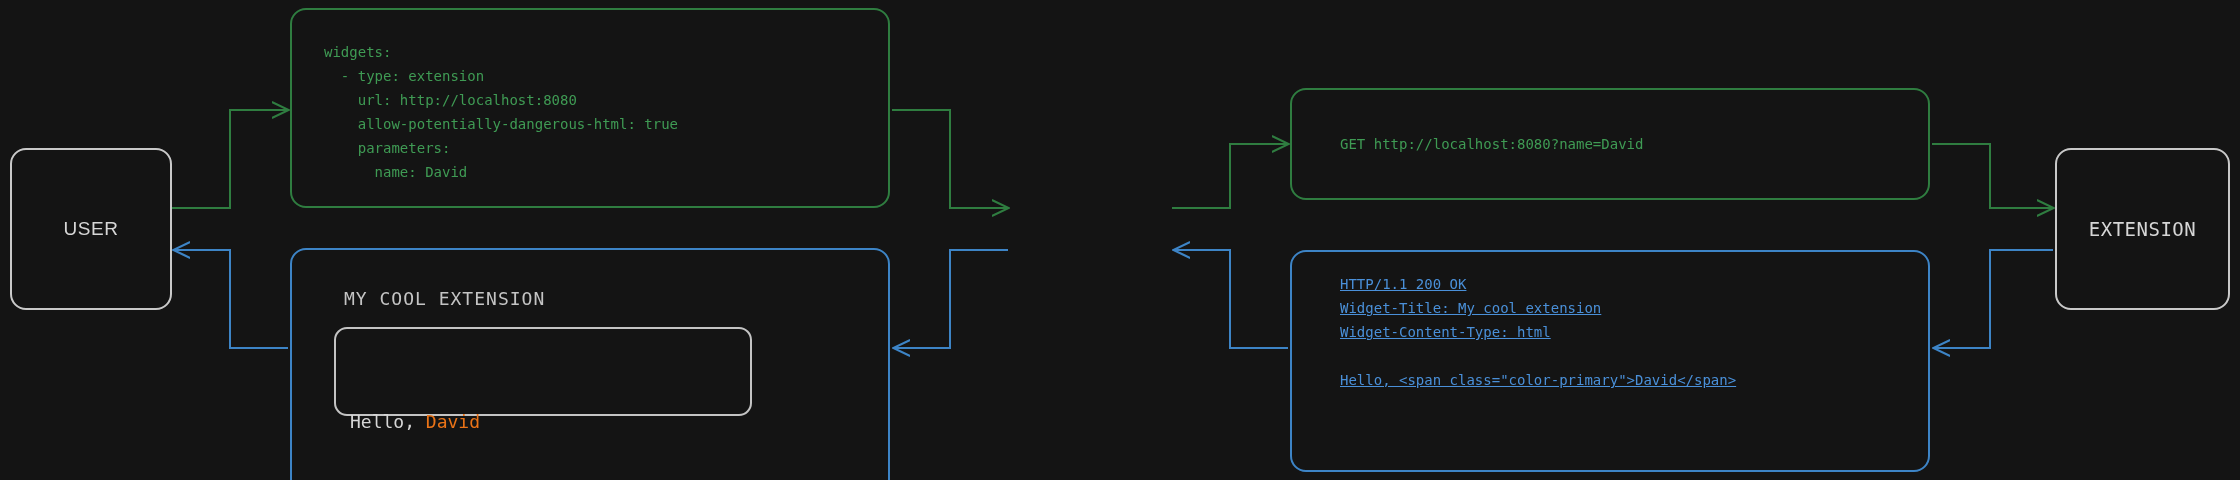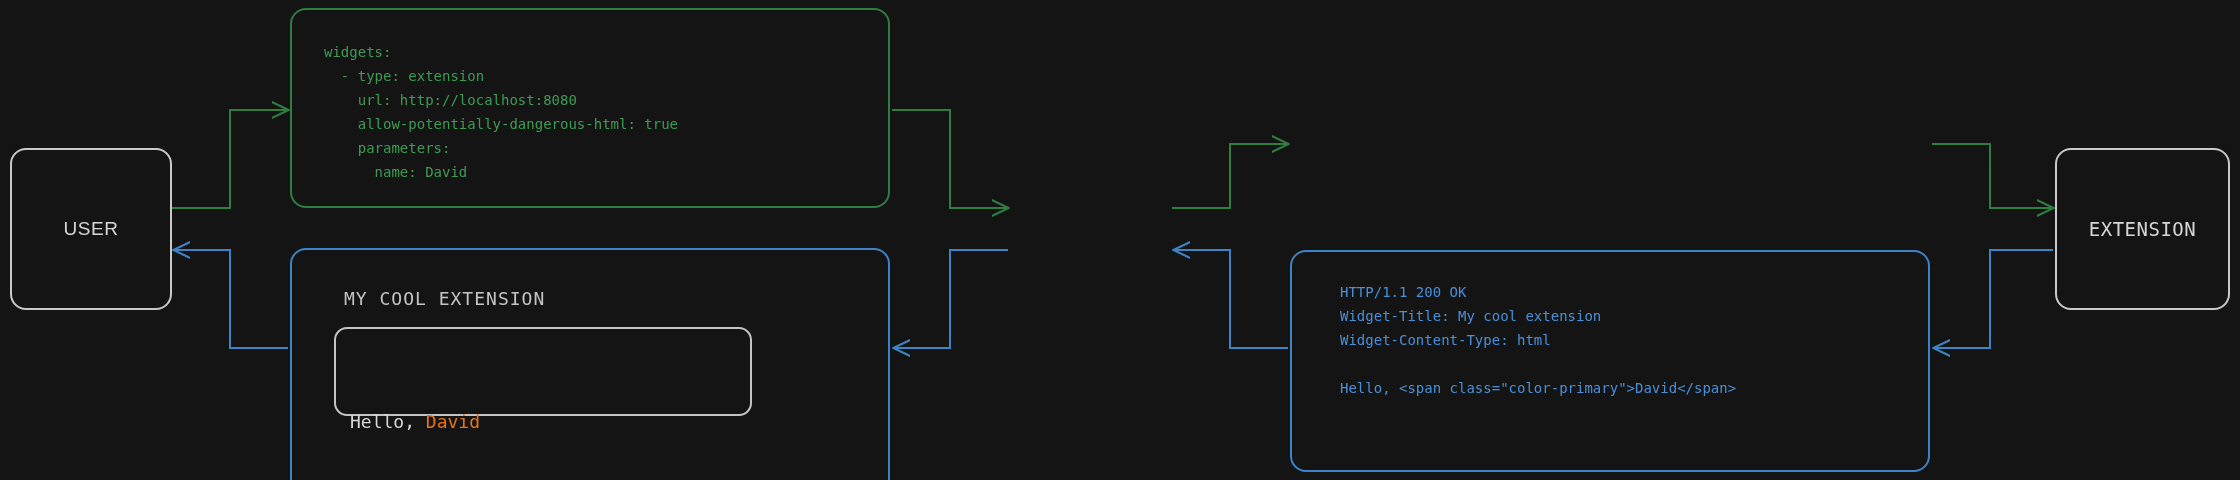--- a/index.html
+++ b/index.html
@@ -69,21 +69,21 @@
   .code-green { color: #3f9b54; }
   .code-blue  { color: #4a90d9; }
 
   #panel-config   { left: 290px;  top: 8px;   width: 600px; height: 200px; }
   #panel-config .code { position: absolute; left: 32px; top: 30px; }
 
   #panel-request  { left: 1290px; top: 88px;  width: 640px; height: 112px; }
   #panel-request .code { position: absolute; left: 48px; top: 42px; }
 
   #panel-response { left: 1290px; top: 250px; width: 640px; height: 222px; }
-  #panel-response .code { position: absolute; left: 48px; top: 28px; }
+  #panel-response .code { position: absolute; left: 48px; top: 20px; text-decoration: underline; }
 
   
   #panel-widget   { left: 290px;  top: 248px; width: 600px; height: 283px; }
   .widget-title {
     position: absolute;
     left: 52px;
     top: 38px;
     font-family: "DejaVu Sans Mono", monospace;
     font-size: 18px;
     letter-spacing: 1px;
@@ -158,20 +158,23 @@
 
   <div class="panel panel-green" id="panel-config">
     <pre class="code code-green">widgets:
   - type: extension
     url: http://localhost:8080
     allow-potentially-dangerous-html: true
     parameters:
       name: David</pre>
   </div>
 
+  <div class="panel panel-green" id="panel-request">
+    <pre class="code code-green">GET http://localhost:8080?name=David</pre>
+  </div>
 
   <div class="panel panel-blue" id="panel-response">
     <pre class="code code-blue">HTTP/1.1 200 OK
 Widget-Title: My cool extension
 Widget-Content-Type: html
 
 Hello, &lt;span class="color-primary"&gt;David&lt;/span&gt;</pre>
   </div>
 
   <div class="panel panel-blue" id="panel-widget">

